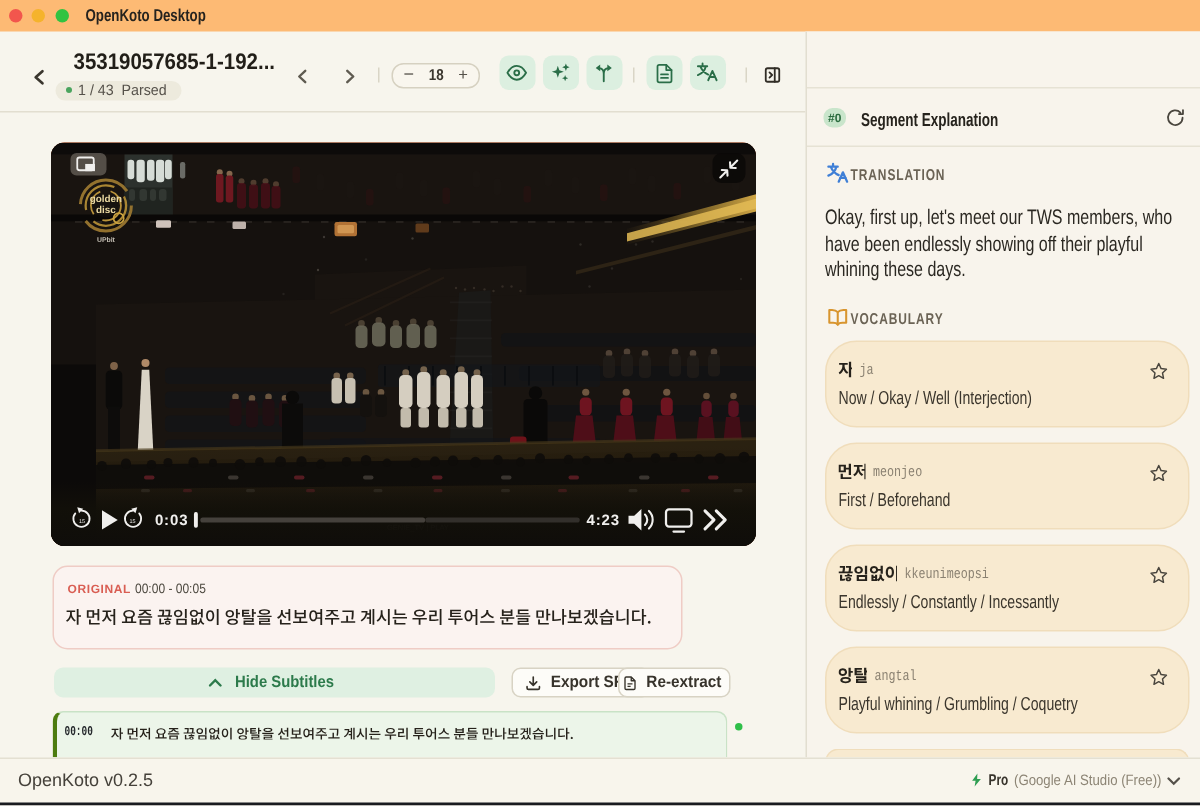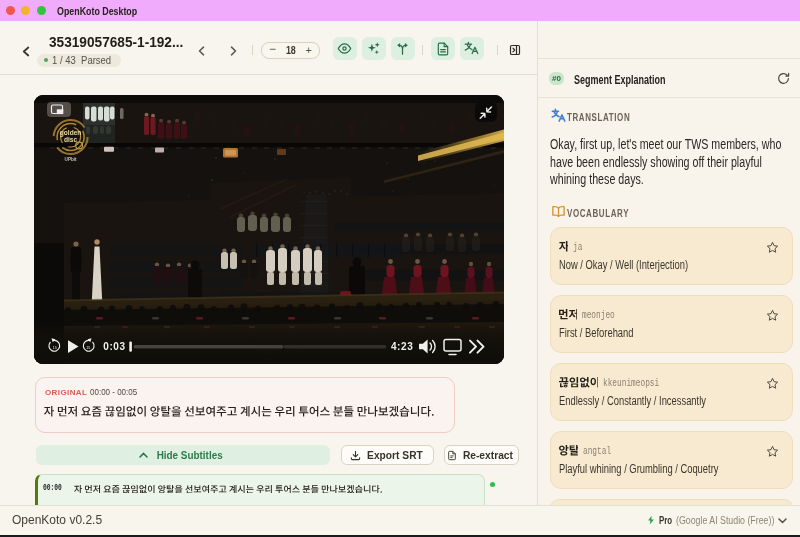--- a/index.html
+++ b/index.html
@@ -1,19 +1,19 @@
 <!DOCTYPE html>
 <html><head><meta charset="utf-8"><style>
 *{margin:0;padding:0;box-sizing:border-box}
 html,body{width:800px;height:537px;overflow:hidden}
 body{font-family:"Liberation Sans",sans-serif;background:#f7f5ed;position:relative;color:#23201a}
 .abs{position:absolute}
 .cx{transform-origin:0 50%;display:inline-block;white-space:nowrap}
 
-#titlebar{left:0;top:0;width:800px;height:21px;background:#f0abfc}
+#titlebar{left:0;top:0;width:800px;height:21px;background:#fdba74}
 .tl{width:9px;height:9px;border-radius:50%;top:6px}
 #title-txt{left:57px;top:4.5px;font-size:11.5px;font-weight:bold;color:#26231e;transform:scaleX(.77)}
 
 #toolbar{left:0;top:21px;width:537px;height:54px;border-bottom:1px solid #e2ded0}
 .chev{stroke:#3a362e;stroke-width:1.8;fill:none;stroke-linecap:round;stroke-linejoin:round}
 .chev2{stroke:#5f5b51;stroke-width:1.6;fill:none;stroke-linecap:round;stroke-linejoin:round}
 #vtitle{left:49px;top:12px;font-size:15px;font-weight:bold;color:#211e18;transform:scaleX(.91)}
 #vbadge{left:37px;top:33px;height:12.5px;background:#edeadd;border-radius:7px;display:flex;align-items:center;padding:0 7px;font-size:10px;color:#55514a;gap:4px}
 #vbadge i{width:4px;height:4px;border-radius:50%;background:#4aa45e;display:inline-block}
 #vbadge span{transform:scaleX(.95);transform-origin:0 50%;display:inline-block;white-space:nowrap}
@@ -42,21 +42,21 @@
 #tabs{left:11px;top:8px;width:248px;height:24px;background:#232f3e;border-radius:8px;display:flex}
 #tab-a{width:122px;height:24px;background:#3e4c60;border-radius:8px;color:#fff;font-size:11.5px;font-weight:bold;display:flex;align-items:center;justify-content:center}
 #tab-a span{transform:scaleX(.76)}
 #tab-b{flex:1;color:#99a1ae;font-size:11.5px;display:flex;align-items:center;justify-content:center}
 #tab-b span{transform:scaleX(.8)}
 #rp-h1{left:0;top:37px;width:263px;height:40px;border-top:1px solid #e6e2d4;border-bottom:1px solid #e6e2d4}
 #seg-badge{left:11px;top:51px;width:15px;height:12.5px;border-radius:6px;background:#c9e5cb;color:#2a6b3e;font-size:8px;font-weight:bold;display:flex;align-items:center;justify-content:center}
 #seg-title{left:36px;top:52px;font-size:12.5px;font-weight:bold;color:#26231d;transform:scaleX(.72);transform-origin:0 0;white-space:nowrap}
 .sechead{font-size:10.5px;font-weight:bold;color:#6b6355;letter-spacing:.8px;transform:scaleX(.76);transform-origin:0 0;white-space:nowrap}
 #transtext{left:12px;top:115px;font-size:14px;line-height:17.5px;color:#2b2822;transform:scaleX(.763);transform-origin:0 0;white-space:nowrap}
-.vcard{left:11.5px;width:243.5px;height:58px;background:#f8ead0;border:1px solid #f0ddbb;border-radius:11px}
+.vcard{left:11.5px;width:243.5px;height:58px;background:#f8ead0;border:1px solid #f0ddbb;border-radius:21px}
 .krom{position:absolute;font-family:"Liberation Mono",monospace;font-size:10px;line-height:10px;color:#8a8171;transform:scaleX(.78);transform-origin:0 0;white-space:nowrap;top:14.5px}
 .vdef{position:absolute;left:8px;top:31px;font-size:12.5px;line-height:13px;color:#3a352c;transform:scaleX(.75);transform-origin:0 0;white-space:nowrap}
 .kterm{position:absolute;left:8px;top:13.3px}
 .star{position:absolute;right:13px;top:13px}
 .kpath{fill:#26221b}
 
 #footer{left:0;top:505px;width:800px;height:30px;background:#f8f5ec;border-top:1px solid #e4e0d2}
 #fl{left:12px;top:7px;font-size:12px;color:#45413a}
 #bstrip{left:0;top:535px;width:800px;height:2px;background:#191b20}
 </style></head>
@@ -536,21 +536,21 @@
     <b>Hide Subtitles</b>
   </div>
 <div class="abs wbtn" style="left:341px;width:93px">
   <svg width="11" height="11" viewBox="0 0 24 24">
       <g stroke="#37332b" stroke-width="2.4" fill="none" stroke-linecap="round" stroke-linejoin="round">
         <path d="M12 3 v11 M7 10 l5 5 l5 -5 M3 17 v2 a2 2 0 0 0 2 2 h14 a2 2 0 0 0 2 -2 v-2"></path>
       </g>
     </svg>
   <b>Export SRT</b>
   </div>
-<div class="abs wbtn" style="left:444px;width:74.5px">
+<div class="abs wbtn" style="left:412px;width:74.5px">
   <svg width="10" height="11" viewBox="0 0 24 24">
       <g stroke="#37332b" stroke-width="2.2" fill="none" stroke-linejoin="round">
         <path d="M14 2 H6 a2 2 0 0 0 -2 2 v16 a2 2 0 0 0 2 2 h12 a2 2 0 0 0 2 -2 V8 Z"></path>
         <path d="M14 2 v6 h6 M8 13 h8 M8 17 h5"></path>
       </g>
     </svg>
   <b>Re-extract</b>
   </div>
 
 <div class="abs" id="greenbox">

